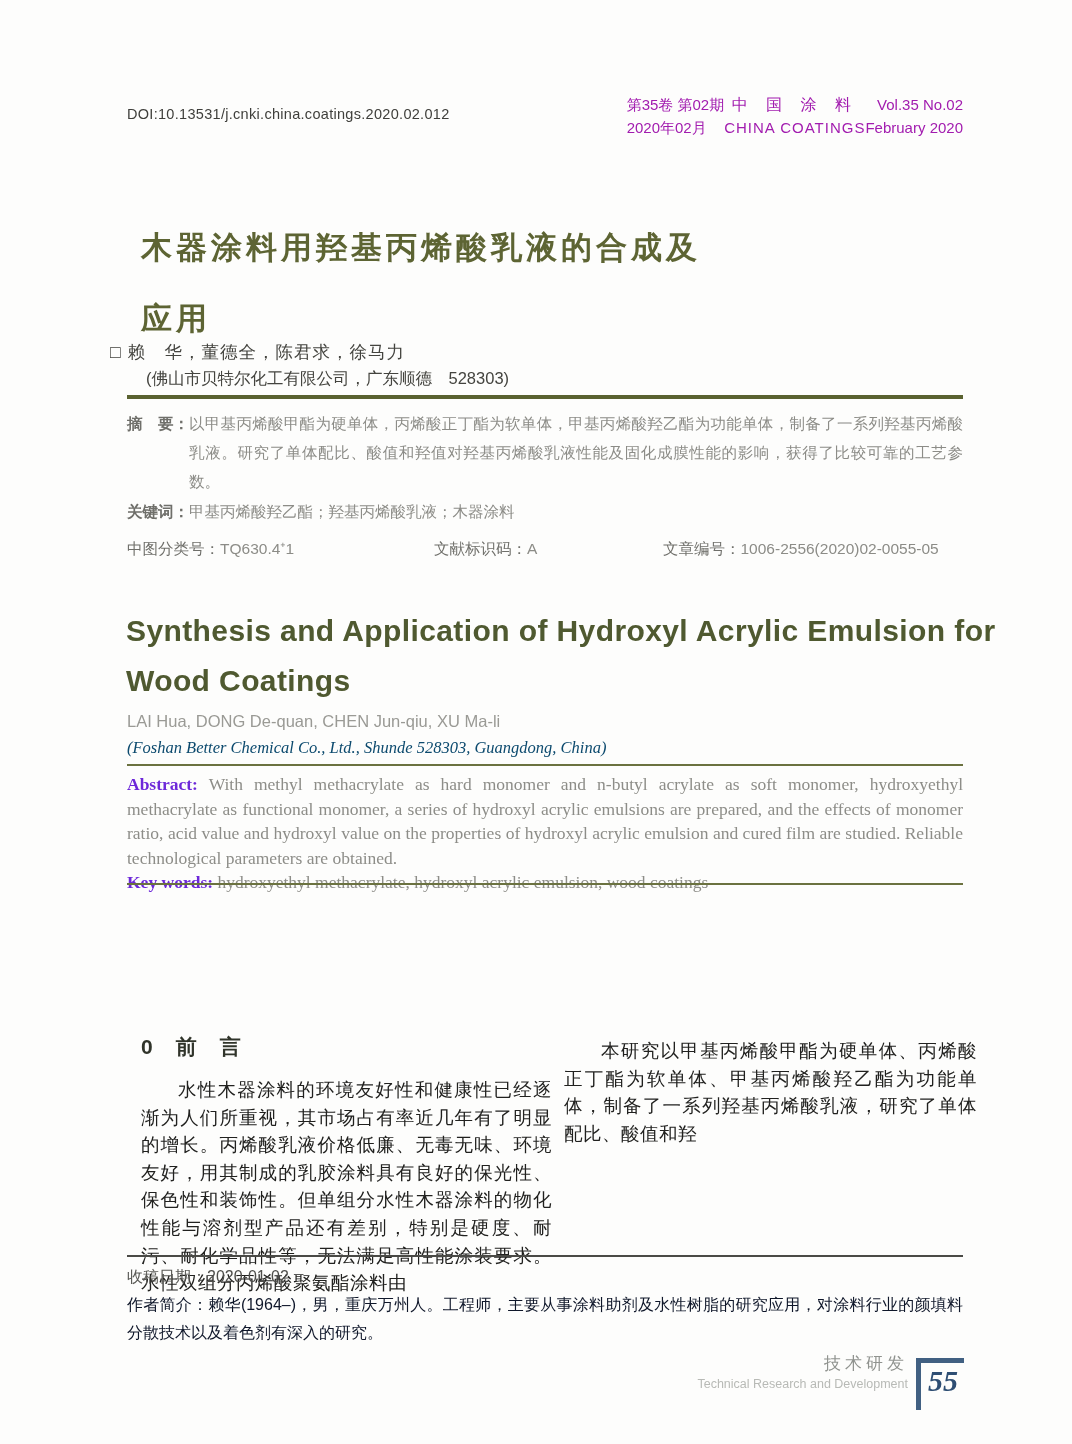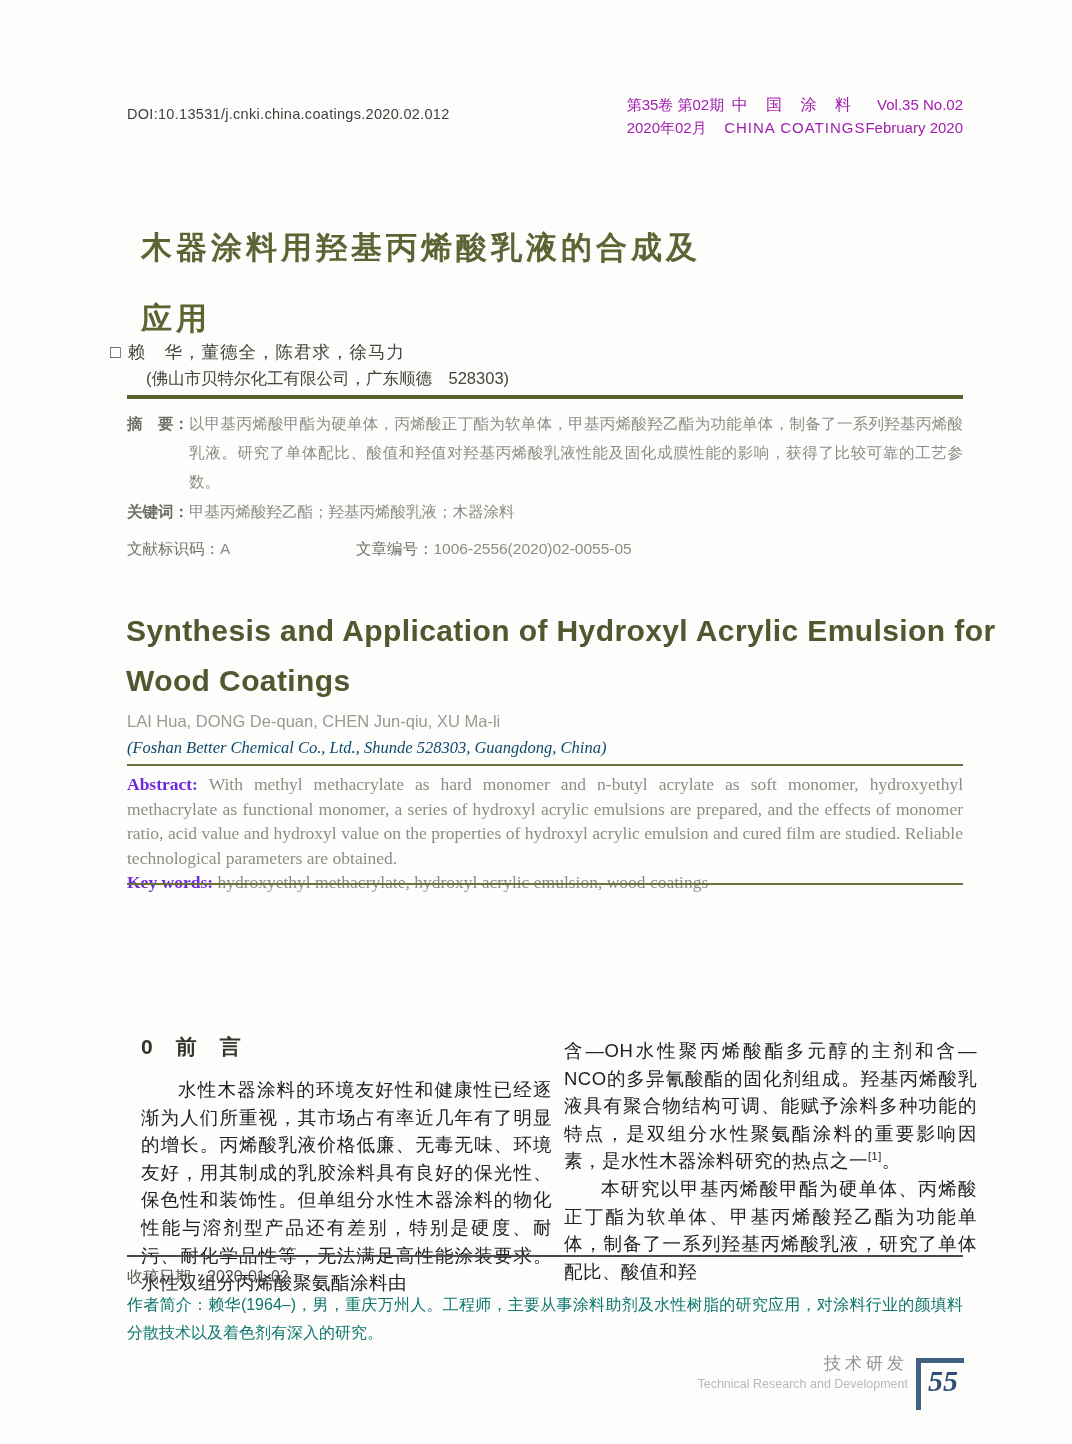--- a/index.html
+++ b/index.html
@@ -55,21 +55,21 @@
   .col-left{width:411px;margin-right:12px;}
   .col-right{width:413px;padding-top:7px;}
   .col-left h3{margin:3px 0 15px 0;font-size:21px;color:#30342a;letter-spacing:1px;font-weight:bold;}
   .body-cols p{margin:0;font-size:18.5px;line-height:27.6px;letter-spacing:.5px;text-align:justify;color:#21211f;}
   .body-cols p.indent{text-indent:2em;}
   .body-cols sup{font-size:11px;line-height:0;}
   
   .fn-rule{position:absolute;top:1255px;left:127px;width:836px;height:1.5px;background:#4a4a46;}
   .footnote{position:absolute;top:1263px;left:127px;width:836px;font-size:16px;line-height:28px;}
   .footnote .ln1{color:#4e4e4b;}
-  .footnote .bio{color:#0f766e;text-align:justify;}
+  .footnote .bio{color:#0f172a;text-align:justify;}
   .footnote .fl{color:#5a5a56;}
   
   .f-text{position:absolute;top:1352px;left:500px;width:408px;text-align:right;}
   .f-cn{font-size:17px;color:#90938f;letter-spacing:4px;line-height:24px;}
   .f-en{font-size:12.5px;color:#b8bab6;line-height:16px;}
   .badge-top{position:absolute;top:1358px;left:916px;width:48px;height:5px;background:#416082;}
   .badge-left{position:absolute;top:1358px;left:916px;width:5px;height:52px;background:#416082;}
   .badge-num{
     position:absolute;top:1364px;left:928px;width:34px;
     font-family:"Liberation Serif",serif;font-style:italic;font-weight:bold;
@@ -108,20 +108,21 @@
   <div class="abs-cn">
     <div class="row">
       <span class="lbl">摘　要：</span>
       <span class="txt">以甲基丙烯酸甲酯为硬单体，丙烯酸正丁酯为软单体，甲基丙烯酸羟乙酯为功能单体，制备了一系列羟基丙烯酸乳液。研究了单体配比、酸值和羟值对羟基丙烯酸乳液性能及固化成膜性能的影响，获得了比较可靠的工艺参数。</span>
     </div>
     <div class="row kw">
       <span class="lbl">关键词：</span>
       <span class="txt">甲基丙烯酸羟乙酯；羟基丙烯酸乳液；木器涂料</span>
     </div>
     <div class="class-row">
+      <span class="it1"><span class="lbl2">中图分类号：</span><span>TQ630.4⁺1</span></span>
       <span class="it2"><span class="lbl2">文献标识码：</span><span>A</span></span>
       <span class="it3"><span class="lbl2">文章编号：</span><span>1006-2556(2020)02-0055-05</span></span>
     </div>
   </div>
 
   <h2 class="title-en">Synthesis and Application of Hydroxyl Acrylic Emulsion for
 Wood Coatings</h2>
   <div class="authors-en">LAI Hua, DONG De-quan, CHEN Jun-qiu, XU Ma-li</div>
   <div class="affil-en">(Foshan Better Chemical Co., Ltd., Shunde 528303, Guangdong, China)</div>
 
@@ -133,21 +134,20 @@
   </div>
 
   <div class="rule-thin rt2"></div>
 
   <div class="body-cols">
     <div class="col-left">
       <h3>0　前　言</h3>
       <p class="indent">水性木器涂料的环境友好性和健康性已经逐渐为人们所重视，其市场占有率近几年有了明显的增长。丙烯酸乳液价格低廉、无毒无味、环境友好，用其制成的乳胶涂料具有良好的保光性、保色性和装饰性。但单组分水性木器涂料的物化性能与溶剂型产品还有差别，特别是硬度、耐污、耐化学品性等，无法满足高性能涂装要求。水性双组分丙烯酸聚氨酯涂料由</p>
     </div>
     <div class="col-right">
-      <p><span>含—OH水性聚丙烯酸酯多元醇的主剂和含—NCO的多异氰酸酯的固化剂组成。羟基丙烯酸乳液具有聚合物结构可调、能赋予涂料多种功能的特点，是双组分水性聚氨酯涂料的重要影响因素，是水性木器涂料研究的热点之一</span><sup>[1]</sup><span>。</span></p>
       <p class="indent">本研究以甲基丙烯酸甲酯为硬单体、丙烯酸正丁酯为软单体、甲基丙烯酸羟乙酯为功能单体，制备了一系列羟基丙烯酸乳液，研究了单体配比、酸值和羟</p>
     </div>
   </div>
 
   <div class="fn-rule"></div>
 
   <div class="footnote">
     <div class="ln1"><span class="fl">收稿日期：</span><span>2020-01-02</span></div>
     <div class="bio"><span>作者简介：</span><span>赖华(1964–)，男，重庆万州人。工程师，主要从事涂料助剂及水性树脂的研究应用，对涂料行业的颜填料分散技术以及着色剂有深入的研究。</span></div>
   </div>

